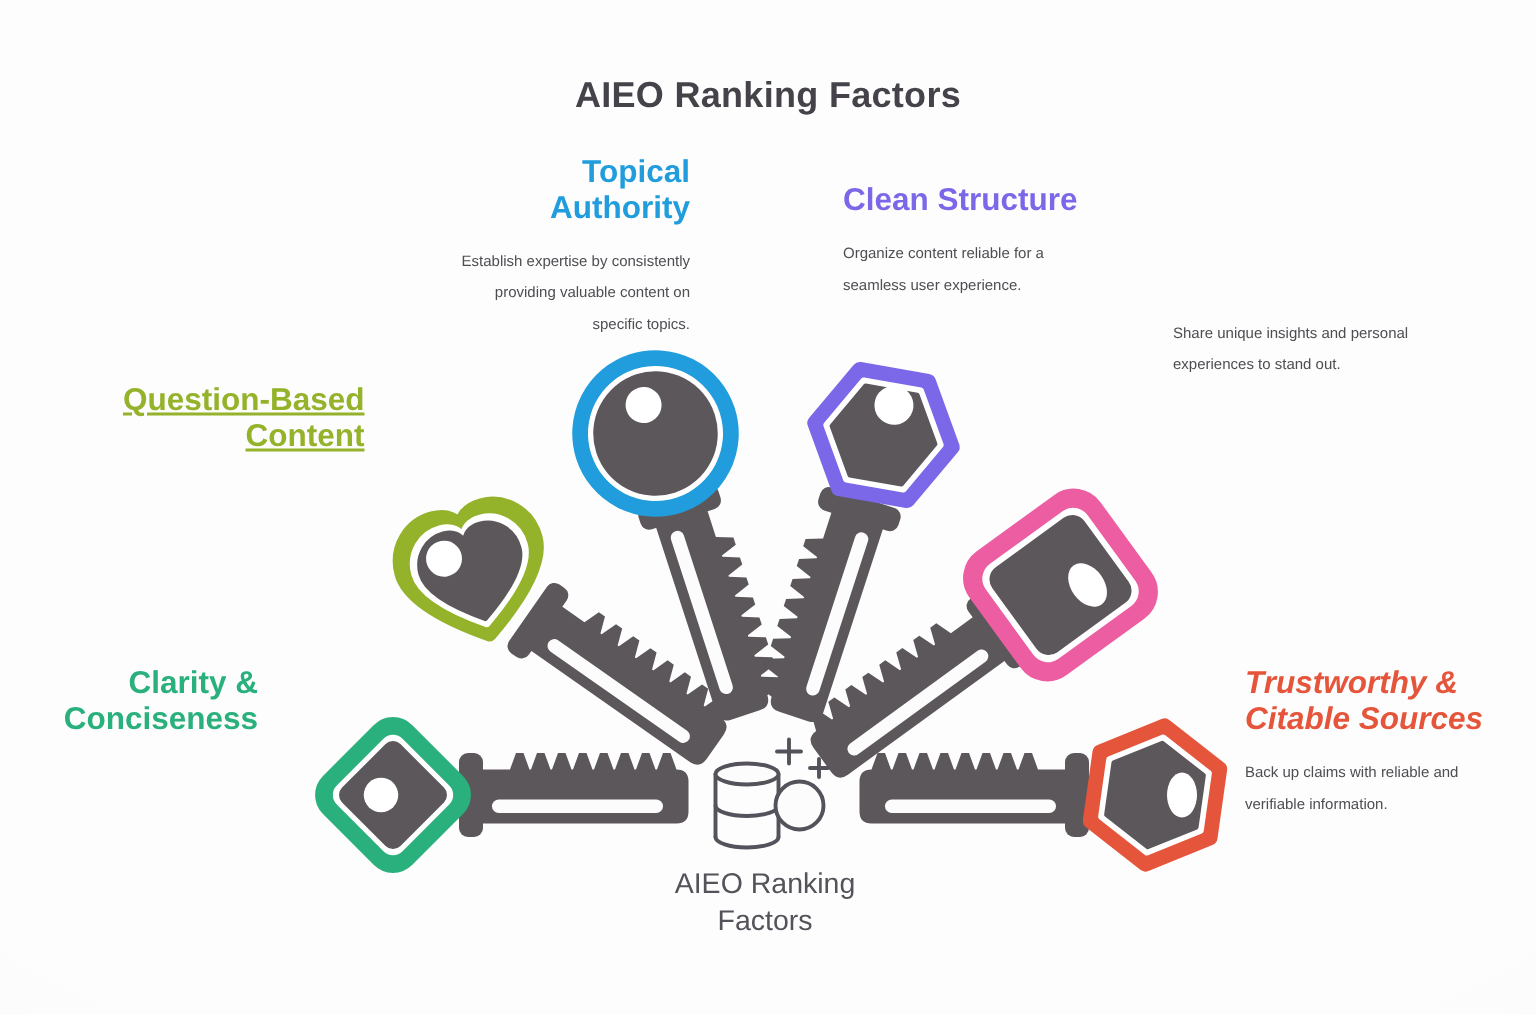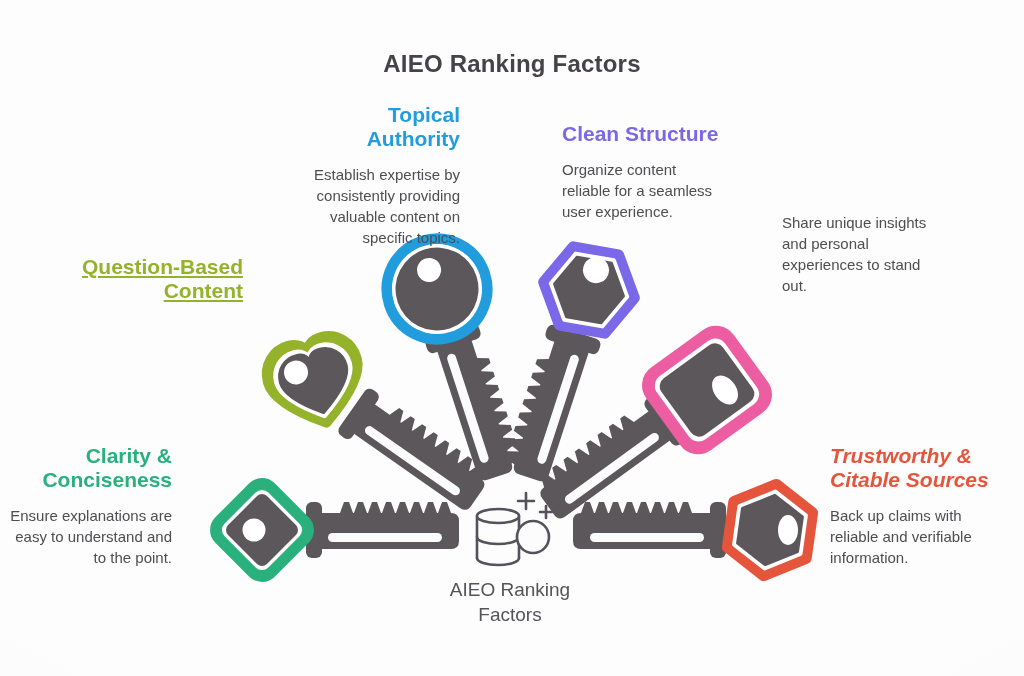--- a/index.html
+++ b/index.html
@@ -7,21 +7,21 @@
     position:relative;width:1024px;height:676px;margin:0 auto;overflow:hidden;
     background:radial-gradient(ellipse 115% 105% at 50% 46%, #fdfdfd 62%, #f3f3f3 100%);
     font-family:"Liberation Sans", sans-serif;
   }
   .title{
     position:absolute;top:50px;left:0;width:100%;text-align:center;
     font-size:24px;font-weight:700;color:#454349;letter-spacing:.2px;
   }
   .factor{position:absolute;}
   .factor h2{margin:0 0 13px 0;font-size:21px;line-height:24px;font-weight:700;}
-  .factor p{margin:0;font-size:15px;line-height:21px;color:#4e4d52;}
+  .factor p{margin:0;font-size:10px;line-height:21px;color:#4e4d52;}
   .align-right{text-align:right;}
   .align-left{text-align:left;}
   .f-topical{top:103px;right:564px;width:165px;}
   .f-clean{top:122px;left:562px;width:166px;}
   .f-firsthand{top:212px;left:782px;width:160px;}
   .f-question{top:255px;right:781px;width:175px;}
   .f-clarity{top:444px;right:852px;width:165px;}
   .f-trust{top:444px;left:830px;width:165px;}
   svg.keys{position:absolute;top:0;left:0;}
   .key-dark{fill:#5b575b;}
@@ -150,21 +150,20 @@
   <div class="factor f-firsthand align-left">
     <p>Share unique insights and personal experiences to stand out.</p>
   </div>
 
   <div class="factor f-question align-right">
     <h2 style="color: rgb(148, 178, 42); text-decoration: underline;">Question-Based Content</h2>
   </div>
 
   <div class="factor f-clarity align-right">
     <h2 style="color: rgb(42, 176, 124);">Clarity &amp; Conciseness</h2>
-    <p>Ensure explanations are easy to understand and to the point.</p>
   </div>
 
   <div class="factor f-trust align-left">
     <h2 style="color: rgb(229, 85, 59); font-style: italic;">Trustworthy &amp; Citable Sources</h2>
     <p>Back up claims with reliable and verifiable information.</p>
   </div>
 
   <div class="center-label">AIEO Ranking Factors</div>
 
 </div>

